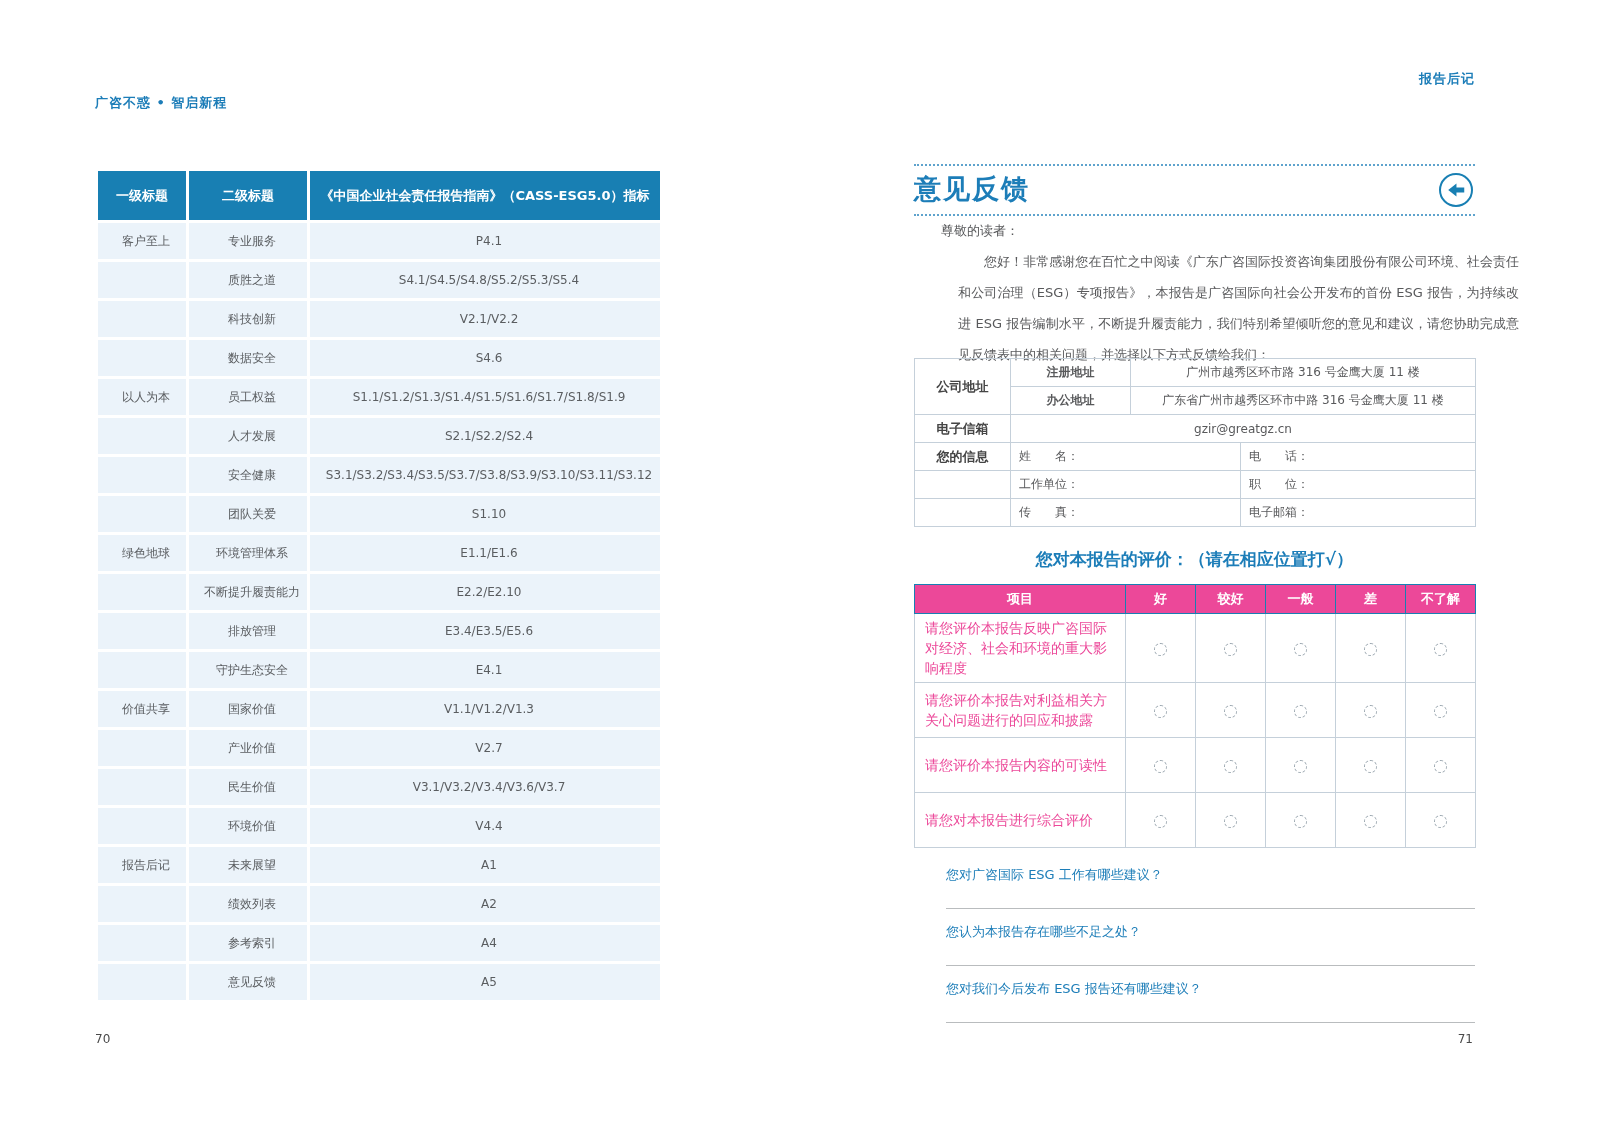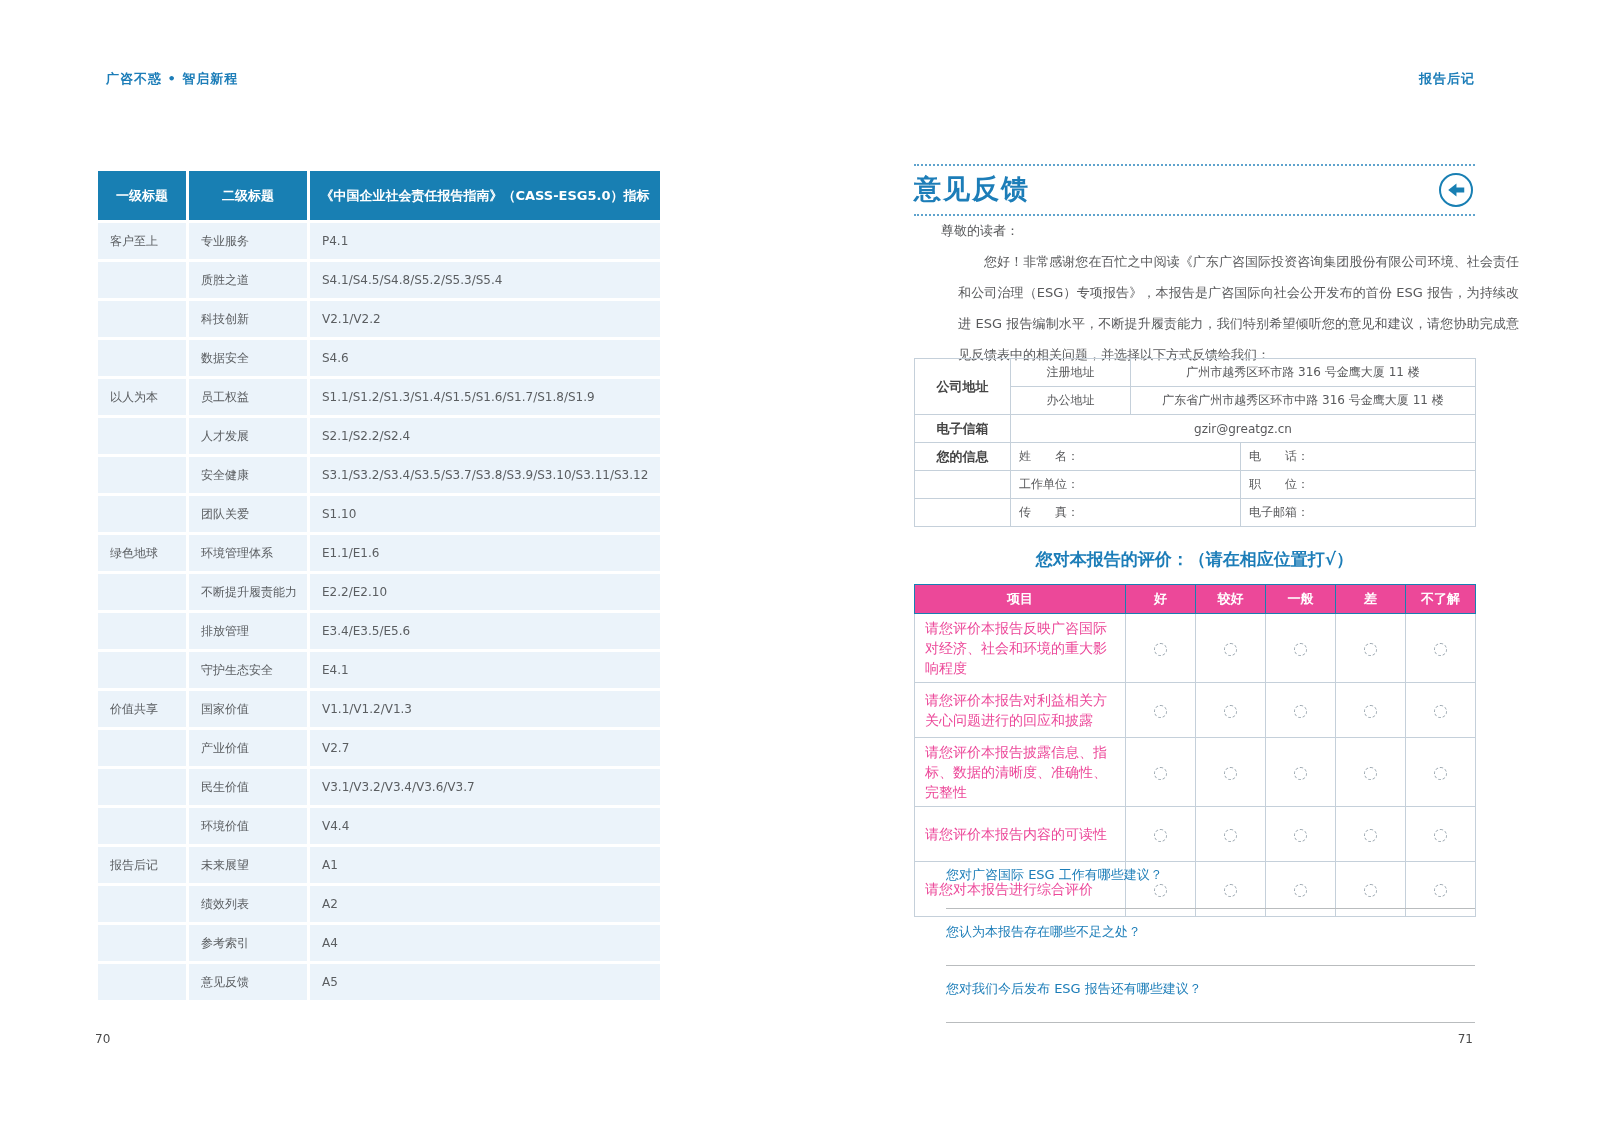--- a/index.html
+++ b/index.html
@@ -1,43 +1,43 @@
 <!DOCTYPE html>
 <html><head>
 <meta charset="utf-8">
 <style>
   html,body{margin:0;padding:0;background:#ffffff;}
   body{font-family:"DejaVu Sans","Liberation Sans",sans-serif;}
   .spread{position:relative;width:1600px;height:1131px;background:#ffffff;overflow:hidden;}
 
   
   .hdr{position:absolute;top:70px;font-size:13px;font-weight:bold;color:#1c7db8;letter-spacing:1px;}
-  .hdr-left{left:106px;}
+  .hdr-left{left:95px;margin-top:24px;}
   .hdr-right{right:125px;}
   .pn{position:absolute;top:1032px;font-size:12px;color:#4a4a4a;}
   .pn-left{left:95px;}
   .pn-right{right:127px;}
 
   
   .index-table{position:absolute;left:95px;top:168px;width:562px;border-collapse:separate;border-spacing:3px;table-layout:fixed;}
   .index-table th{background:#187fb3;color:#ffffff;font-size:13px;font-weight:bold;height:25px;text-align:center;padding:12px 2px;}
-  .index-table td{background:#ebf3fa;color:#5a5d60;font-size:12px;height:36px;padding:0 4px 0 12px;text-align:left;vertical-align:middle;}
+  .index-table td{background:#ebf3fa;color:#5a5d60;font-size:12px;height:36px;padding:0 4px 0 12px;text-align:center;vertical-align:middle;}
 
   
   .fb-title-wrap{position:absolute;left:914px;top:164px;width:561px;border-top:2px dotted #5ea3cd;border-bottom:2px dotted #5ea3cd;padding:7px 0 9px 0;}
   .fb-title{font-size:27px;font-weight:bold;color:#1c7db8;letter-spacing:2px;line-height:32px;}
   .back-btn{position:absolute;right:2px;top:50%;transform:translateY(-50%);width:34px;height:34px;border:2px solid #187fb3;border-radius:50%;background:#ffffff;display:flex;align-items:center;justify-content:center;box-sizing:border-box;cursor:pointer;}
 
   .salutation{position:absolute;left:941px;top:222px;font-size:13px;color:#58595b;}
   .intro{position:absolute;left:914px;top:246px;width:561px;font-size:13px;color:#58595b;line-height:31px;text-align:justify;text-indent:2em;margin-left:44px;}
 
   .contact-table{position:absolute;left:914px;top:358px;width:561px;border-collapse:collapse;table-layout:fixed;}
   .contact-table td{border:1px solid #c5d0da;font-size:12px;color:#58595b;height:25px;padding:1px 8px;vertical-align:middle;}
   .contact-table td.lbl{font-weight:bold;color:#454545;text-align:center;font-size:13px;}
-  .contact-table td.sub{text-align:center;}
+  .contact-table td.sub{text-align:center;font-weight:bold;}
   .contact-table td.val{text-align:center;}
 
   .eval-title{position:absolute;left:914px;top:548px;width:561px;text-align:center;font-size:17px;font-weight:bold;color:#1c7db8;}
   .eval-table{position:absolute;left:914px;top:584px;width:561px;border-collapse:collapse;table-layout:fixed;}
   .eval-table th{background:#ec4899;color:#ffffff;font-size:13px;font-weight:bold;height:28px;border:1px solid #187fb3;text-align:center;padding:0 2px;}
   .eval-table td{border:1px solid #c5d0da;height:46px;font-size:14px;color:#ec4899;vertical-align:middle;}
   .eval-table td.q{padding:4px 10px;line-height:20px;text-align:left;}
   .eval-table td.c{text-align:center;}
   .circle{display:inline-block;width:11px;height:11px;border:1px dashed #9aa6af;border-radius:50%;vertical-align:middle;}
 
@@ -248,28 +248,20 @@
         <tr>
           <td class="q">请您评价本报告反映广咨国际对经济、社会和环境的重大影响程度</td>
           <td class="c"><span class="circle"></span></td>
           <td class="c"><span class="circle"></span></td>
           <td class="c"><span class="circle"></span></td>
           <td class="c"><span class="circle"></span></td>
           <td class="c"><span class="circle"></span></td>
         </tr>
         <tr>
           <td class="q">请您评价本报告对利益相关方关心问题进行的回应和披露</td>
-          <td class="c"><span class="circle"></span></td>
-          <td class="c"><span class="circle"></span></td>
-          <td class="c"><span class="circle"></span></td>
-          <td class="c"><span class="circle"></span></td>
-          <td class="c"><span class="circle"></span></td>
-        </tr>
-        <tr>
-          <td class="q">请您评价本报告披露信息、指标、数据的清晰度、准确性、完整性</td>
           <td class="c"><span class="circle"></span></td>
           <td class="c"><span class="circle"></span></td>
           <td class="c"><span class="circle"></span></td>
           <td class="c"><span class="circle"></span></td>
           <td class="c"><span class="circle"></span></td>
         </tr>
         <tr>
           <td class="q">请您评价本报告内容的可读性</td>
           <td class="c"><span class="circle"></span></td>
           <td class="c"><span class="circle"></span></td>

